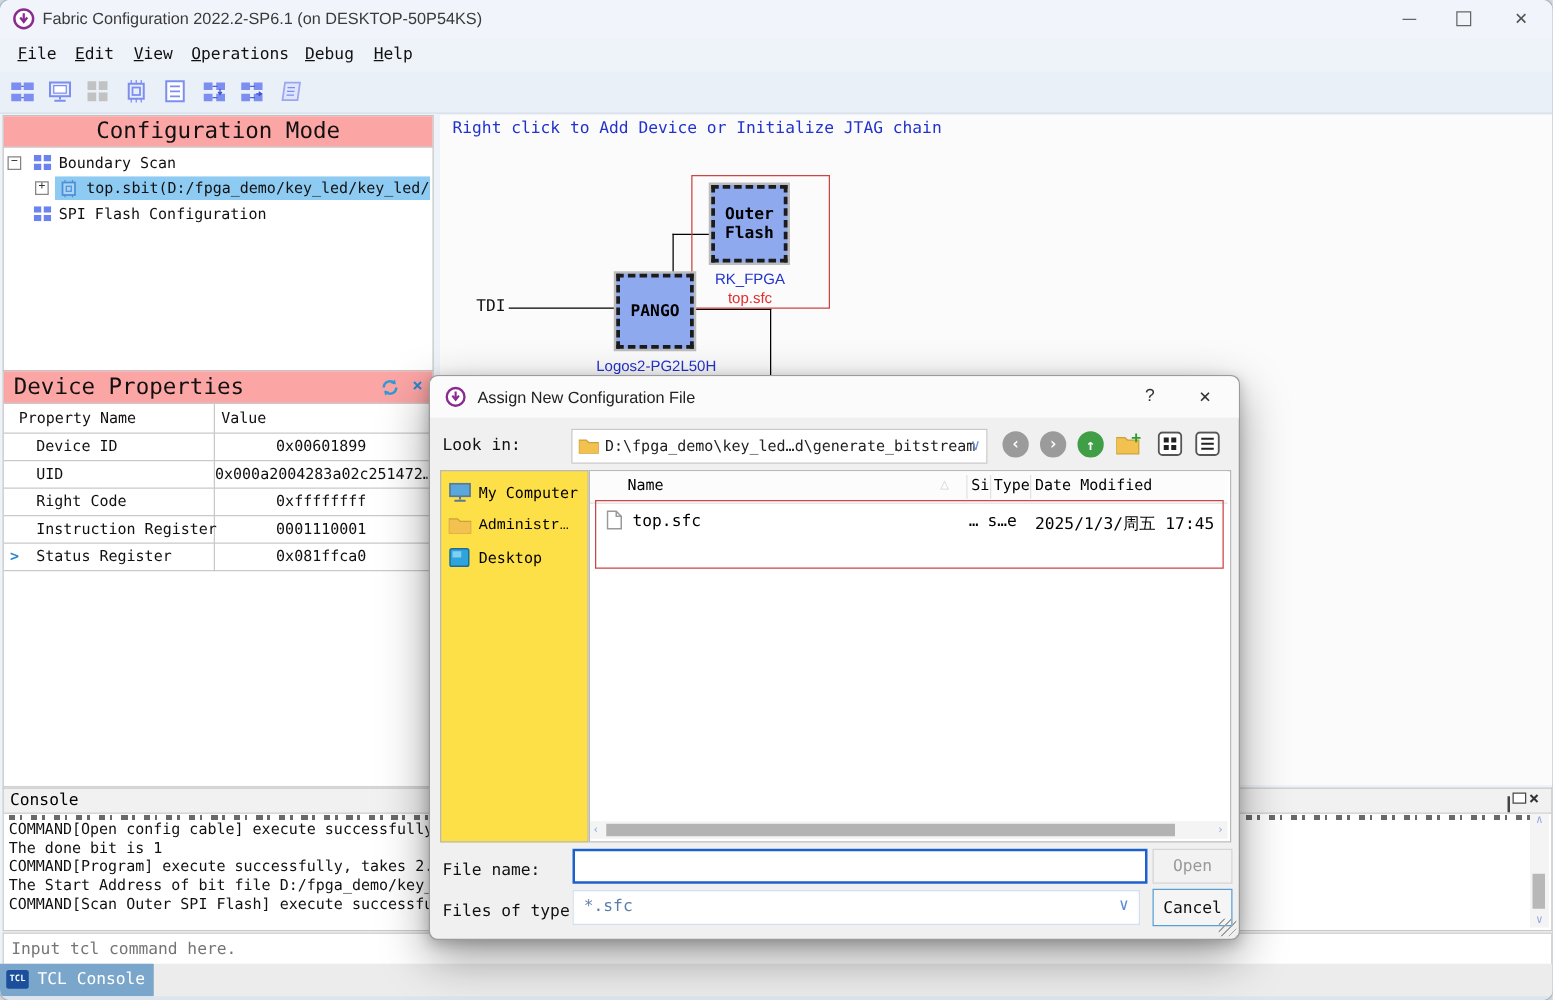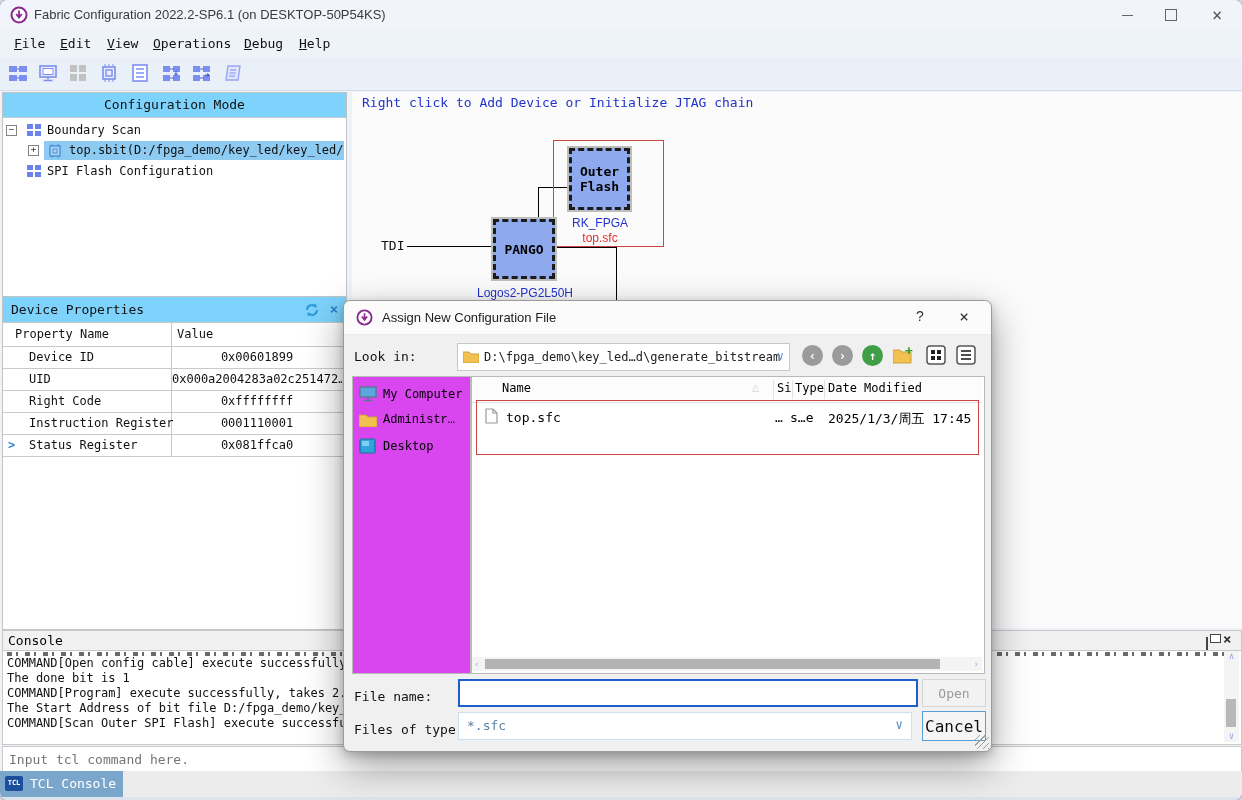--- a/index.html
+++ b/index.html
@@ -12,21 +12,21 @@
   .winbtn{top:0;width:40px;height:30px;display:flex;align-items:center;justify-content:center;color:#555;font-size:13px;}
   .maxbox{width:10px;height:10px;border:1px solid #666;}
   .minline{width:11px;height:0;border-top:1px solid #666;}
   .menubar{left:0;top:30px;right:0;height:28px;background:#eef2f9;}
   .menu-item{top:36px;font-size:13px;color:#111;}
   .menu-item::first-letter{text-decoration:underline;}
   .toolbar{left:0;top:58px;right:0;height:32px;background:#eaf0f8;border-bottom:1px solid #d6dde8;}
   .tbtn{top:61px;width:24px;height:24px;display:flex;align-items:center;justify-content:center;}
   
   .panel{background:#fff;border:1px solid #c3c3c3;}
-  .phead{background:#7dd3fc;border-bottom:1px solid #c9c9c9;font-size:13px;color:#111;}
+  .phead{background:#fca5a5;border-bottom:1px solid #c9c9c9;font-size:18px;color:#111;}
   
   .exp{width:9px;height:9px;border:1px solid #848484;background:#fff;font-size:9px;line-height:7px;text-align:center;color:#333;}
   .treelabel{font-size:12px;color:#111;white-space:nowrap;}
   .sel-row{background:#8dcbf2;}
   
   .cell{font-size:12px;color:#111;white-space:nowrap;}
   .rowline{border-bottom:1px solid #c9c9c9;}
   
   .bluetext{color:#2233cc;}
   .chip{background:#8fa9ee;border:3px dashed #1c1c1c;box-shadow:0 0 0 2px #bdbdbd;display:flex;align-items:center;justify-content:center;
@@ -333,21 +333,21 @@
     </div>
     <div class="abs" style="left:612px;top:44px;width:22px;height:22px;">
       <svg width="20" height="20" viewBox="0 0 20 20">
         <rect x="1" y="1" width="18" height="18" rx="3" fill="#fff" stroke="#555" stroke-width="1.5"></rect>
         <line x1="5" y1="6" x2="15" y2="6" stroke="#222" stroke-width="1.6"></line>
         <line x1="5" y1="10" x2="15" y2="10" stroke="#222" stroke-width="1.6"></line>
         <line x1="5" y1="14" x2="15" y2="14" stroke="#222" stroke-width="1.6"></line>
       </svg>
     </div>
 
-    <div class="abs" style="left:8px;top:75px;width:117px;height:296px;background:#d946ef;border:1px solid #b9b9b9;">
+    <div class="abs" style="left:8px;top:75px;width:117px;height:296px;background:#fde047;border:1px solid #b9b9b9;">
       <div class="abs" style="left:0;top:6px;width:115px;height:24px;">
         <svg class="abs" style="left:6px;top:3px;" width="18" height="16" viewBox="0 0 18 16">
           <rect x="1" y="1" width="16" height="10" fill="#5aa7dd" stroke="#5a7a94" stroke-width="1.4"></rect>
           <line x1="9" y1="11" x2="9" y2="13.5" stroke="#5a7a94" stroke-width="1.6"></line>
           <line x1="4.5" y1="14.5" x2="13.5" y2="14.5" stroke="#5a7a94" stroke-width="1.6"></line>
         </svg>
         <span class="abs" style="left:30px;top:4px;font-size:12px;">My Computer</span>
       </div>
       <div class="abs" style="left:0;top:32px;width:115px;height:24px;font-family:Liberation Mono, monospace;">
         <svg class="abs" style="left:6px;top:4px;" width="18" height="14" viewBox="0 0 18 14">
@@ -399,18 +399,18 @@
 
     <span class="abs dlabel" style="left:10px;top:388px;">File name:</span>
     <input class="abs" style="left: 114px; top: 378px; width: 452px; height: 22px; border: 2px solid rgb(29, 95, 204); background: rgb(255, 255, 255); outline: none; font-family: &quot;DejaVu Sans Mono&quot;, monospace; font-size: 13px;" value="">
     <div class="abs" style="left:578px;top:378px;width:62px;height:26px;background:#f2f2f2;border:1px solid #d5d5d5;color:#9a9a9a;font-size:13px;display:flex;align-items:center;justify-content:center;">Open</div>
 
     <span class="abs dlabel" style="left:10px;top:421px;">Files of type:</span>
     <div class="abs" style="left:114px;top:411px;width:452px;height:26px;background:#fff;border:1px solid #cfe0f0;">
       <span class="abs" style="left:8px;top:5px;font-size:13px;color:#5b7fa6;">*.sfc</span>
       <span class="abs" style="right:8px;top:4px;color:#5b8fd4;font-size:13px;">∨</span>
     </div>
-    <div class="abs" style="left:578px;top:410px;width:62px;height:28px;background:#f5f5f5;border:1px solid #5a9fd4;color:#111;font-size:16px;display:flex;align-items:center;justify-content:center;">Cancel</div>
+    <div class="abs" style="left:578px;top:410px;width:62px;height:28px;background:#f5f5f5;border:1px solid #5a9fd4;color:#111;font-size:13px;display:flex;align-items:center;justify-content:center;">Cancel</div>
 
     <div class="abs gripp" style="right:2px;bottom:2px;"></div>
   </div>
 
 </div>
 
 </body></html>

